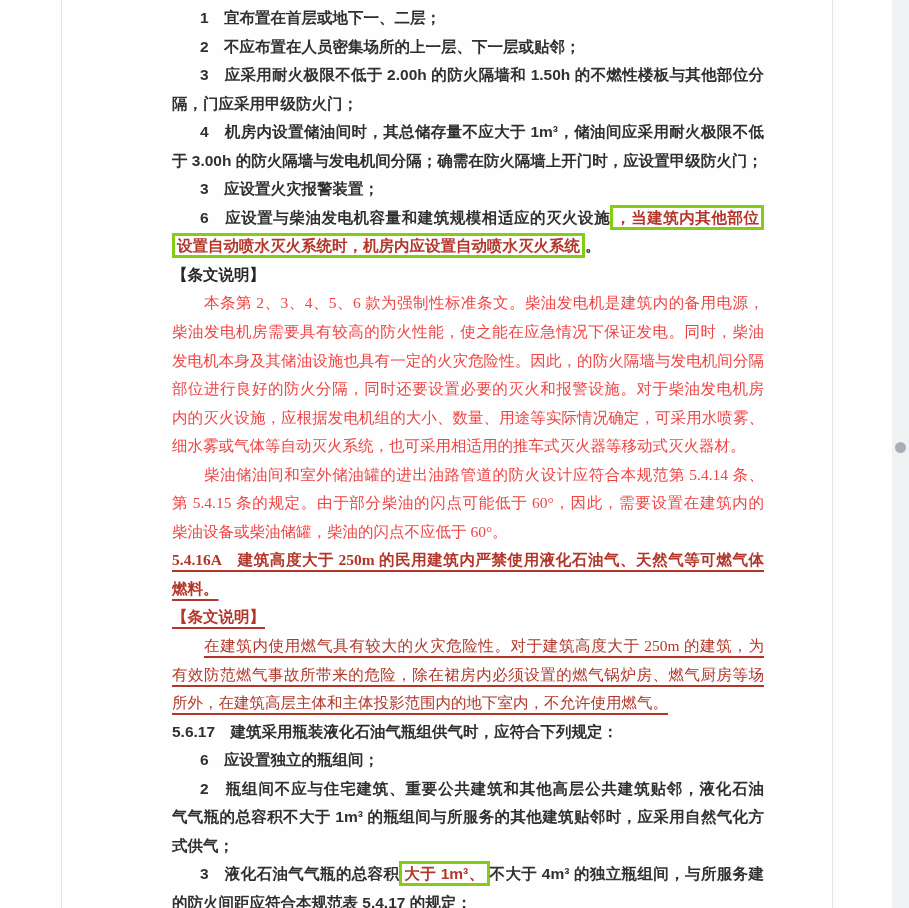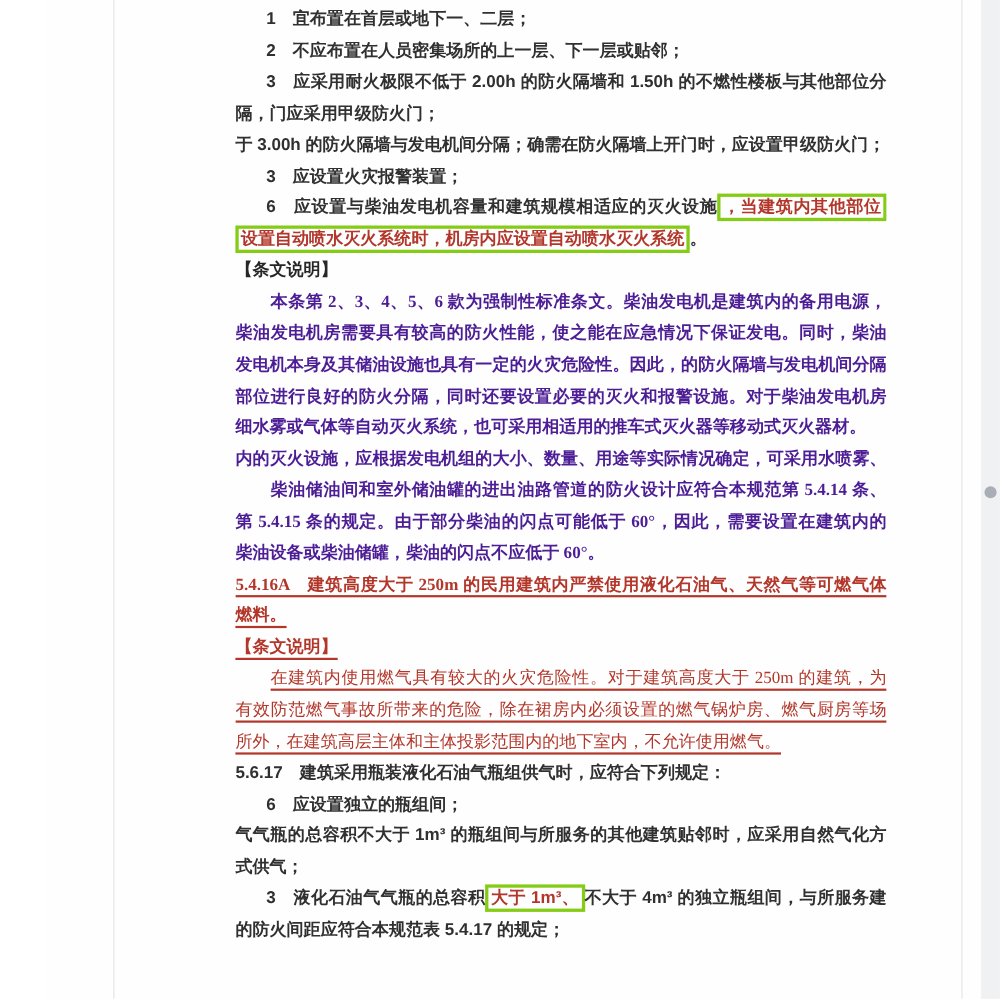--- a/index.html
+++ b/index.html
@@ -1,74 +1,76 @@
 <!DOCTYPE html>
 <html><head>
 <meta charset="utf-8">
 <style>
   html,body{margin:0;padding:0;}
   body{
     width:909px;height:908px;overflow:hidden;position:relative;
     background:#ffffff;
     font-family:"Liberation Serif","DejaVu Serif",serif;
   }
-  .page{position:absolute;inset:0;background:#fefefe;margin-left:42px;}
+  .page{position:absolute;inset:0;background:#fefefe;}
   .page-border{position:absolute;top:0;bottom:0;width:1px;background:#e3e3e3;}
   .page-border.left{left:61px;}
   .page-border.right{left:832px;}
   .scroll-strip{position:absolute;top:0;right:0;width:17px;height:908px;background:#f0f1f2;}
   .scroll-thumb{position:absolute;left:3px;top:442px;width:11px;height:11px;border-radius:50%;background:#a9aeb6;}
   .content{
     position:absolute;left:172px;top:4px;width:592px;
     font-size:15.5px;line-height:28.55px;color:#2b2b2b;
   }
   .line{white-space:nowrap;height:28.55px;}
   .line.justify{white-space:normal;text-align:justify;text-align-last:justify;overflow:hidden;}
   .s-clause{font-family:"Liberation Sans","DejaVu Sans",sans-serif;font-weight:bold;color:#303030;}
   .s-heading{font-family:"Liberation Sans","DejaVu Sans",sans-serif;font-weight:bold;color:#262626;}
-  .s-body{font-family:"Liberation Serif","DejaVu Serif",serif;color:#4c1d95;font-weight:bold;}
+  .s-body{font-family:"Liberation Serif","DejaVu Serif",serif;color:#ef4444;}
   .s-red-bold{font-weight:bold;}
   .s-red-heading{font-family:"Liberation Sans","DejaVu Sans",sans-serif;font-weight:bold;}
   .red{color:var(--accent-red,#b2372a);}
   .u{text-decoration:underline;text-underline-offset:5px;text-decoration-thickness:1.5px;}
   .boxed{border:3px solid #84cc16;padding:1px 2px;}
 </style>
 </head>
 <body style="--accent-red: #b2372a;">
 
 <div class="page" style="background: rgb(254, 254, 254);">
   <div class="page-border left"></div>
   <div class="page-border right"></div>
   <div class="content" id="doc-content">
       <div class="line s-clause" style="padding-left: 28px;"><span class="">1　宜布置在首层或地下一、二层；</span></div>
       <div class="line s-clause" style="padding-left: 28px;"><span class="">2　不应布置在人员密集场所的上一层、下一层或贴邻；</span></div>
       <div class="line s-clause justify" style="padding-left: 28px;"><span class="">3　应采用耐火极限不低于 2.00h 的防火隔墙和 1.50h 的不燃性楼板与其他部位分</span></div>
       <div class="line s-clause"><span class="">隔，门应采用甲级防火门；</span></div>
+      <div class="line s-clause justify" style="padding-left: 28px;"><span class="">4　机房内设置储油间时，其总储存量不应大于 1m³，储油间应采用耐火极限不低</span></div>
       <div class="line s-clause"><span class="">于 3.00h 的防火隔墙与发电机间分隔；确需在防火隔墙上开门时，应设置甲级防火门；</span></div>
       <div class="line s-clause" style="padding-left: 28px;"><span class="">3　应设置火灾报警装置；</span></div>
       <div class="line s-clause justify" style="padding-left: 28px;"><span class="">6　应设置与柴油发电机容量和建筑规模相适应的灭火设施</span><span class="red boxed">，当建筑内其他部位</span></div>
       <div class="line s-clause"><span class="red boxed">设置自动喷水灭火系统时，机房内应设置自动喷水灭火系统</span><span class="">。</span></div>
       <div class="line s-heading"><span class="">【条文说明】</span></div>
       <div class="line s-body justify" style="padding-left: 32px;"><span class="">本条第 2、3、4、5、6 款为强制性标准条文。柴油发电机是建筑内的备用电源，</span></div>
       <div class="line s-body justify"><span class="">柴油发电机房需要具有较高的防火性能，使之能在应急情况下保证发电。同时，柴油</span></div>
       <div class="line s-body justify"><span class="">发电机本身及其储油设施也具有一定的火灾危险性。因此，的防火隔墙与发电机间分隔</span></div>
       <div class="line s-body justify"><span class="">部位进行良好的防火分隔，同时还要设置必要的灭火和报警设施。对于柴油发电机房</span></div>
+      <div class="line s-body justify"><span class="">内的灭火设施，应根据发电机组的大小、数量、用途等实际情况确定，可采用水喷雾、</span></div>
       <div class="line s-body"><span class="">细水雾或气体等自动灭火系统，也可采用相适用的推车式灭火器等移动式灭火器材。</span></div>
-      <div class="line s-body justify"><span class="">内的灭火设施，应根据发电机组的大小、数量、用途等实际情况确定，可采用水喷雾、</span></div>
       <div class="line s-body justify" style="padding-left: 32px;"><span class="">柴油储油间和室外储油罐的进出油路管道的防火设计应符合本规范第 5.4.14 条、</span></div>
       <div class="line s-body justify"><span class="">第 5.4.15 条的规定。由于部分柴油的闪点可能低于 60°，因此，需要设置在建筑内的</span></div>
       <div class="line s-body"><span class="">柴油设备或柴油储罐，柴油的闪点不应低于 60°。</span></div>
       <div class="line s-red-bold justify red u"><span class="">5.4.16A　建筑高度大于 250m 的民用建筑内严禁使用液化石油气、天然气等可燃气体</span></div>
       <div class="line s-red-bold red u"><span class="">燃料。</span></div>
       <div class="line s-red-heading red u"><span class="">【条文说明】</span></div>
       <div class="line s-red-body justify red u" style="padding-left: 32px;"><span class="">在建筑内使用燃气具有较大的火灾危险性。对于建筑高度大于 250m 的建筑，为</span></div>
       <div class="line s-red-body justify red u"><span class="">有效防范燃气事故所带来的危险，除在裙房内必须设置的燃气锅炉房、燃气厨房等场</span></div>
       <div class="line s-red-body red u"><span class="">所外，在建筑高层主体和主体投影范围内的地下室内，不允许使用燃气。</span></div>
       <div class="line s-clause"><span class="">5.6.17　建筑采用瓶装液化石油气瓶组供气时，应符合下列规定：</span></div>
       <div class="line s-clause" style="padding-left: 28px;"><span class="">6　应设置独立的瓶组间；</span></div>
+      <div class="line s-clause justify" style="padding-left: 28px;"><span class="">2　瓶组间不应与住宅建筑、重要公共建筑和其他高层公共建筑贴邻，液化石油</span></div>
       <div class="line s-clause justify"><span class="">气气瓶的总容积不大于 1m³ 的瓶组间与所服务的其他建筑贴邻时，应采用自然气化方</span></div>
       <div class="line s-clause"><span class="">式供气；</span></div>
       <div class="line s-clause justify" style="padding-left: 28px;"><span class="">3　液化石油气气瓶的总容积</span><span class="red boxed">大于 1m³、</span><span class="">不大于 4m³ 的独立瓶组间，与所服务建筑</span></div>
       <div class="line s-clause"><span class="">的防火间距应符合本规范表 5.4.17 的规定；</span></div>
     </div>
   <div class="scroll-strip" style="background: rgb(240, 241, 242);">
     <div class="scroll-thumb" style="background: rgb(169, 174, 182);"></div>
   </div>
 </div>
 

